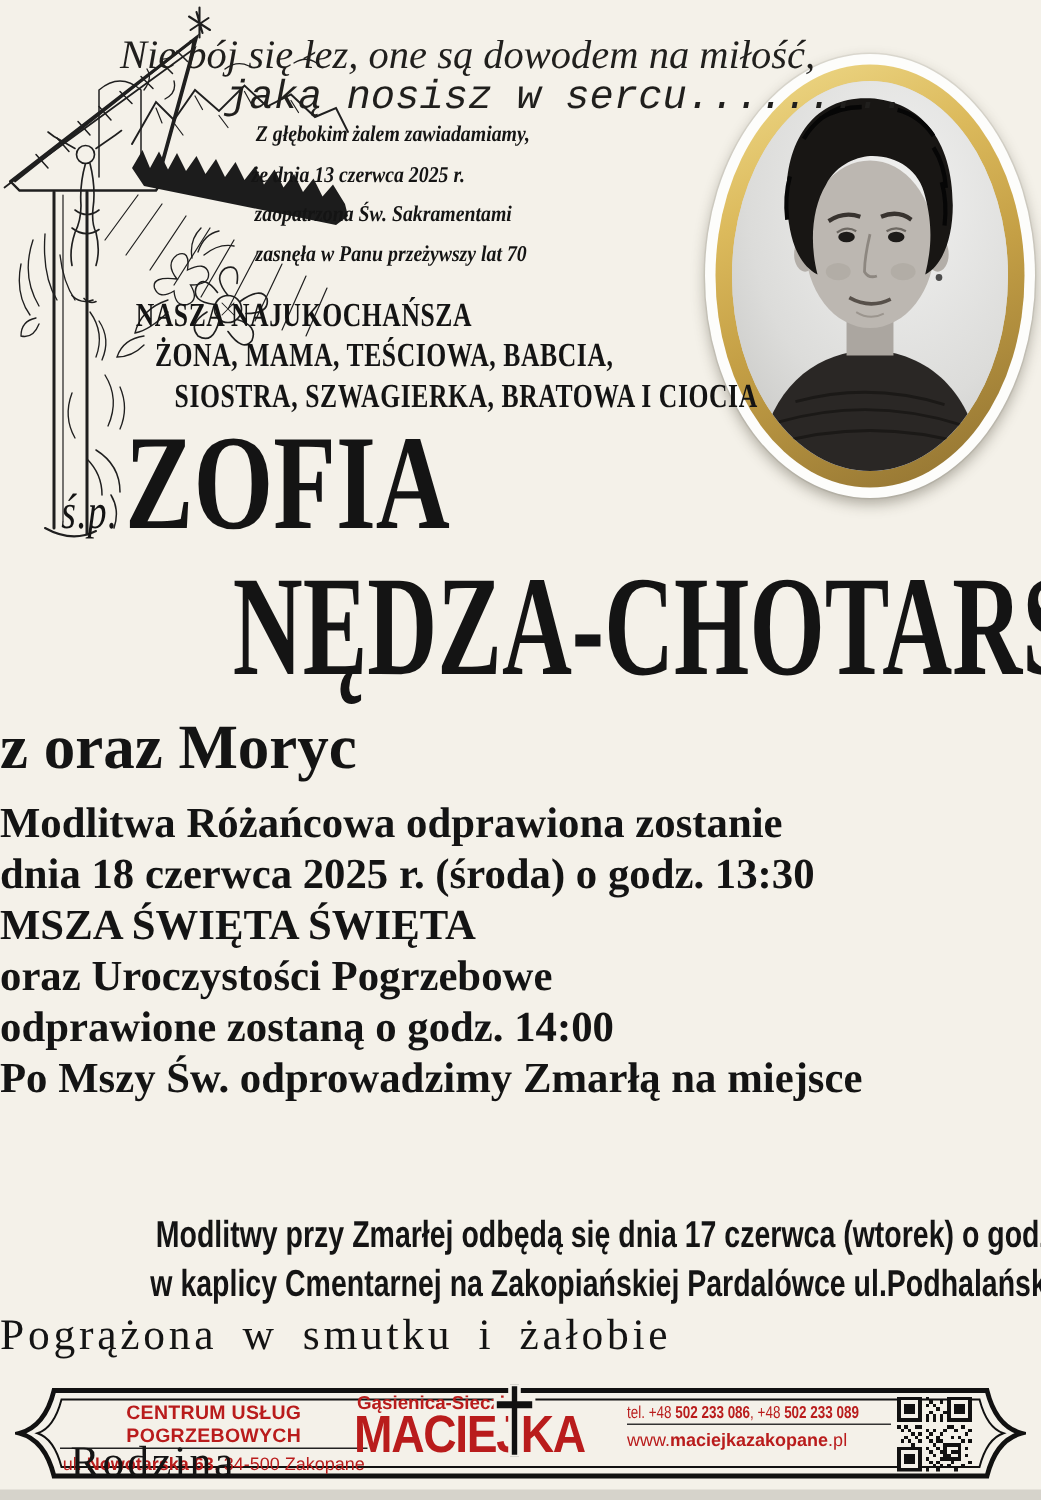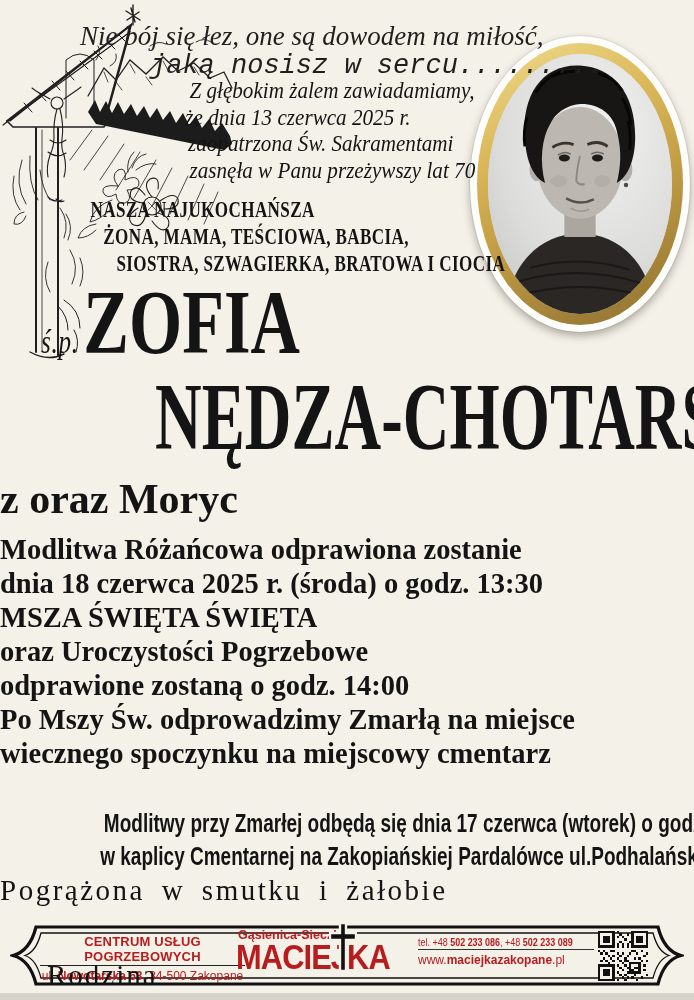--- a/index.html
+++ b/index.html
@@ -11,21 +11,21 @@
   .abs{position:absolute;}
   .ctr{margin-top:16px;}
   .sq{display:inline-block;white-space:nowrap;transform-origin:center;}
   .sql{display:inline-block;white-space:nowrap;transform-origin:left center;}
 
   
   .quote1{left:80px;top:5px;width:580px;font-style:italic;font-size:27px;color:#201f1d;}
   .quote2{left:150px;top:35px;width:500px;font-style:italic;font-size:27px;color:#201f1d;font-family:Liberation Mono, monospace;}
 
   
-  .announce{left:170px;top:61px;width:345px;font-weight:normal;font-style:italic;font-size:24px;line-height:26.5px;}
+  .announce{left:158px;top:61px;width:345px;font-weight:bold;font-style:italic;font-size:15px;line-height:26.5px;}
   .announce .sq{transform:scaleX(.88);}
 
   
   .relations{left:55px;top:180px;width:525px;font-weight:bold;font-size:22.5px;line-height:27px;}
   .relations .sq{transform:scaleX(.76);letter-spacing:.5px;}
 
   
   .name-row{left:0;top:264px;width:660px;font-size:90px;line-height:86px;font-weight:bold;}
   .name-row .sq{transform:scaleX(.76);}
   .sp{font-size:33px;font-weight:normal;font-style:italic;margin-right:6px;letter-spacing:1px;}
@@ -192,21 +192,20 @@
 </div>
 <div class="abs ctr txt maiden">z oraz Moryc</div>
 
 <div class="abs ctr txt service">
   <div>Modlitwa Różańcowa odprawiona zostanie</div>
   <div>dnia 18 czerwca 2025 r. (środa) o godz. 13:30</div>
   <div>MSZA ŚWIĘTA ŚWIĘTA</div>
   <div>oraz Uroczystości Pogrzebowe</div>
   <div>odprawione zostaną o godz. 14:00</div>
   <div>Po Mszy Św. odprowadzimy Zmarłą na miejsce</div>
-  <div>wiecznego spoczynku na miejscowy cmentarz</div>
 </div>
 
 <div class="abs ctr txt vigil">
   <div><span class="sq">Modlitwy przy Zmarłej odbędą się dnia 17 czerwca (wtorek) o godz. 18:00</span></div>
   <div><span class="sq">w kaplicy Cmentarnej na Zakopiańskiej Pardalówce ul.Podhalańska 61</span></div>
 </div>
 
 <div class="abs ctr txt closing1">Pogrążona w smutku i żałobie</div>
 <div class="abs ctr txt closing2">Rodzina</div>
 

